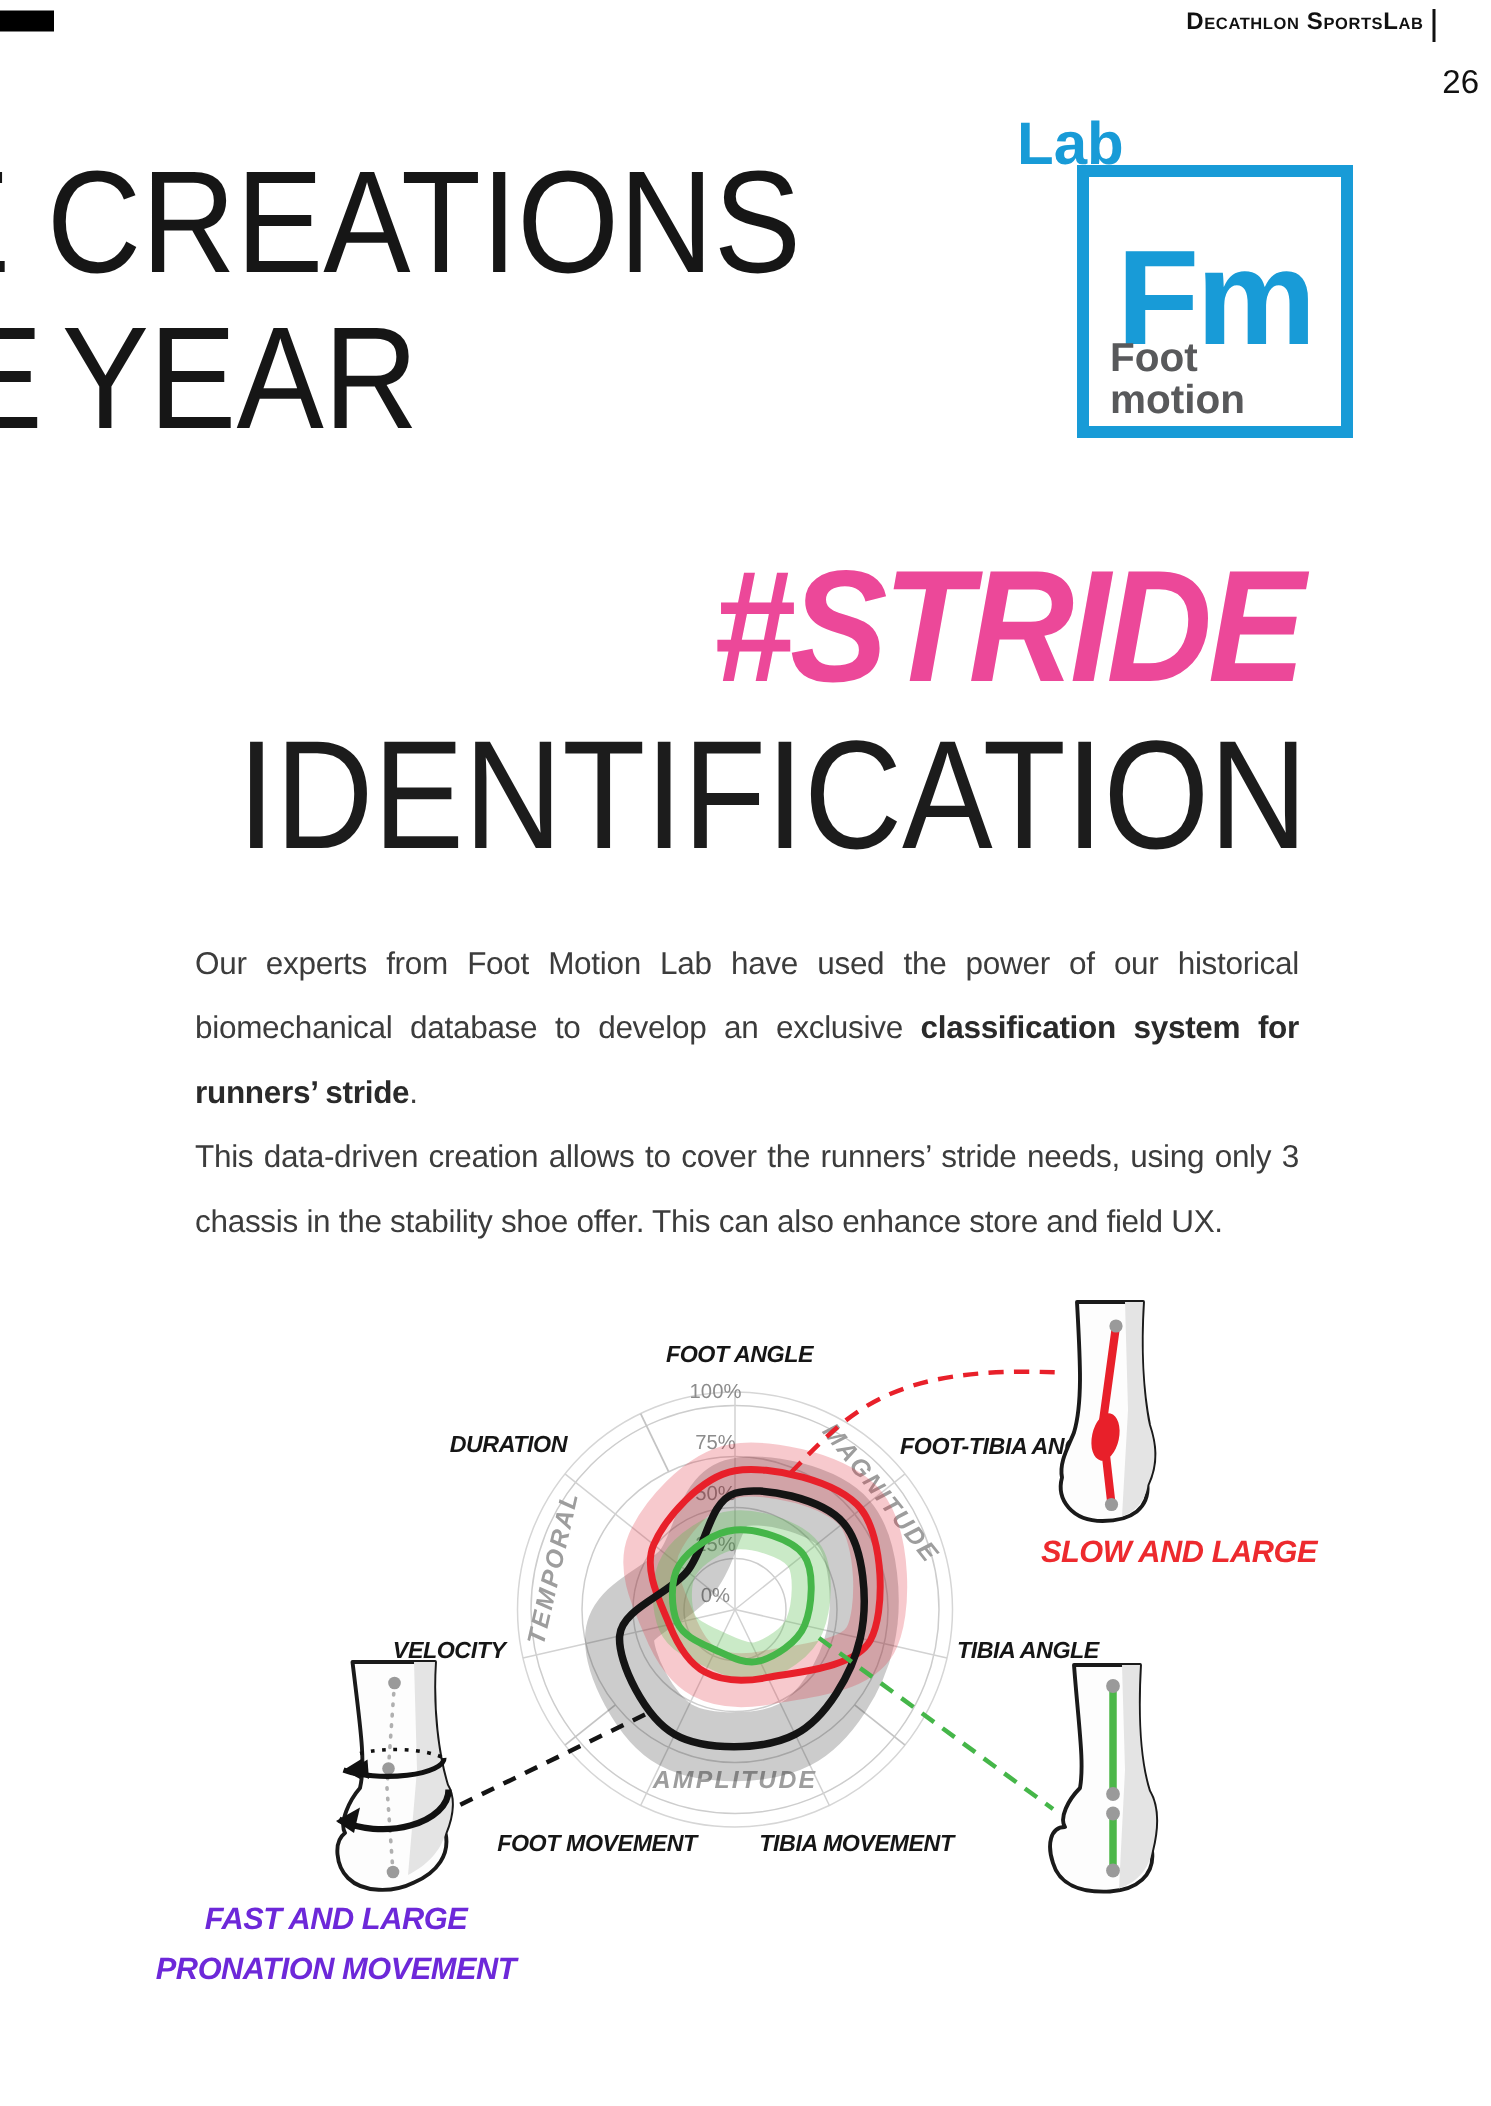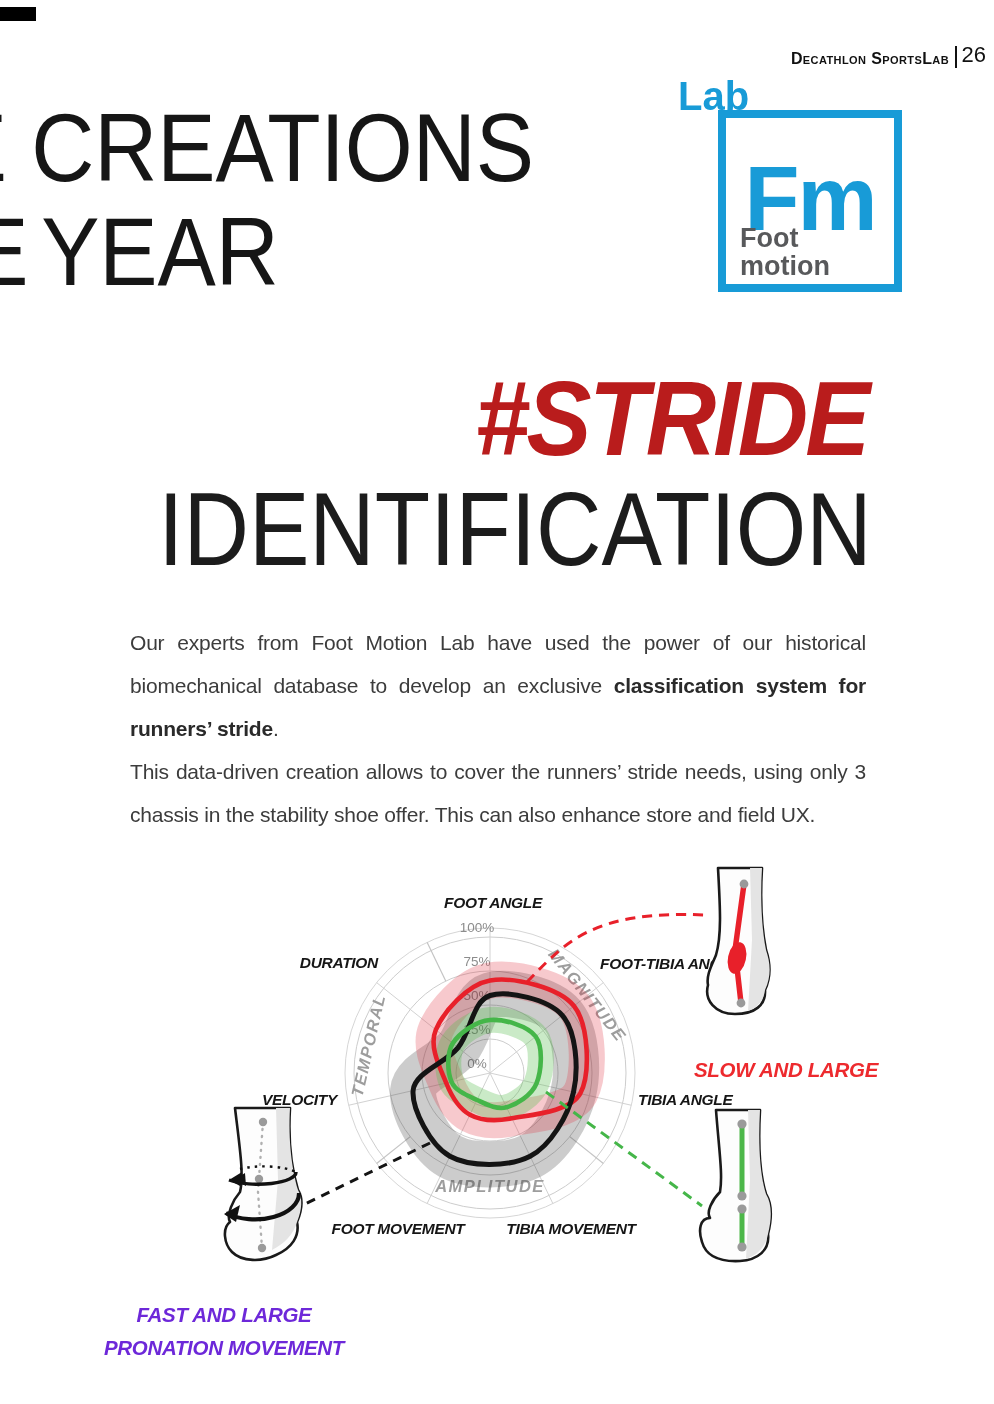--- a/index.html
+++ b/index.html
@@ -3,55 +3,55 @@
 <meta charset="utf-8">
 <style>
   * { margin:0; padding:0; box-sizing:border-box; }
   html,body { background:#ffffff; }
   .page {
     position:relative; width:994px; height:1404px; margin:0 auto;
     background:#ffffff; overflow:hidden;
     font-family:"Liberation Sans", sans-serif; color:#1b1b1b;
   }
   
-  .header { position:absolute; top:6px; right:8px; display:flex; align-items:flex-end; }
+  .header { position:absolute; top:6px; right:8px; display:flex; align-items:flex-start; }
   .brand { font-variant:small-caps; font-weight:bold; font-size:16px; letter-spacing:.4px; color:#111; }
   .hdr-divider { width:1.5px; height:22px; background:#111; margin:0 5px 0 6px; }
   .page-num { font-size:22px; font-weight:normal; color:#111;margin-top:36px; }
   .corner-mark { position:absolute; left:0; top:7px; width:36px; height:14px; background:#000; }
 
   
   .masthead { position:absolute; left:0; top:96px; font-size:97px; line-height:104px; color:#161616; white-space:nowrap; }
   .masthead .mline { transform:scaleX(.9); transform-origin:left center; }
   .clip1 { display:inline-block; margin-left:-57px; }
   .clip2 { display:inline-block; margin-left:-33px; }
   .yr { margin-left:14px; }
 
   
   .lab-word { position:absolute; left:678px; top:74px; font-size:40px; font-weight:bold; }
   .lab-box { position:absolute; left:678px; top:110px; width:184px; height:182px; border:8px solid;margin-left:40px; }
   .lab-symbol { text-align:center; font-size:90px; font-weight:bold; margin-top:30px; letter-spacing:-2px; }
   .lab-name { position:absolute; left:14px; bottom:4px; font-size:27px; font-weight:bold; line-height:28px; color:#58595b; }
 
   
-  .stride { position:absolute; right:126px; top:365px; font-size:106px; line-height:1; font-weight:bold; font-style:italic; letter-spacing:-3px; color:#b91c1c; }
+  .stride { position:absolute; right:126px; top:365px; font-size:106px; line-height:1; font-weight:bold; font-style:italic; letter-spacing:-3px; color:#ec4899; }
   .stride .squeeze { display:inline-block; transform:scaleX(.92); transform-origin:right center; }
   .identification { position:absolute; right:122px; top:478px; font-size:103px; line-height:1; font-weight:normal; color:#1c1c1c; }
   .identification .squeeze { display:inline-block; transform:scaleX(.88); transform-origin:right center; }
 
   
   .copy { position:absolute; left:130px; top:621px; width:736px; font-size:21px; line-height:43px; letter-spacing:-.2px; color:#3c3c3c; }
   .copy p { text-align:justify; }
   .copy b { color:#2a2a2a; }
 
   
   .fig-svg { position:absolute; left:0; top:0; width:994px; height:1404px; }
 
   
-  .caption { position:absolute; text-align:center; font-weight:bold; font-style:italic; font-size:20.5px; line-height:31px; letter-spacing:-.3px;margin-top:35px; }
+  .caption { position:absolute; text-align:center; font-weight:bold; font-style:italic; font-size:20.5px; line-height:31px; letter-spacing:-.3px; }
   .cap-red { left:656px; top:1019px; width:260px; }
   .cap-green { left:652px; top:1264px; width:266px; }
   .cap-black { left:90px; top:1263px; width:268px; line-height:33px; }
 </style>
 </head>
 <body>
 
 <div class="page">
 
   <div class="corner-mark"></div>

